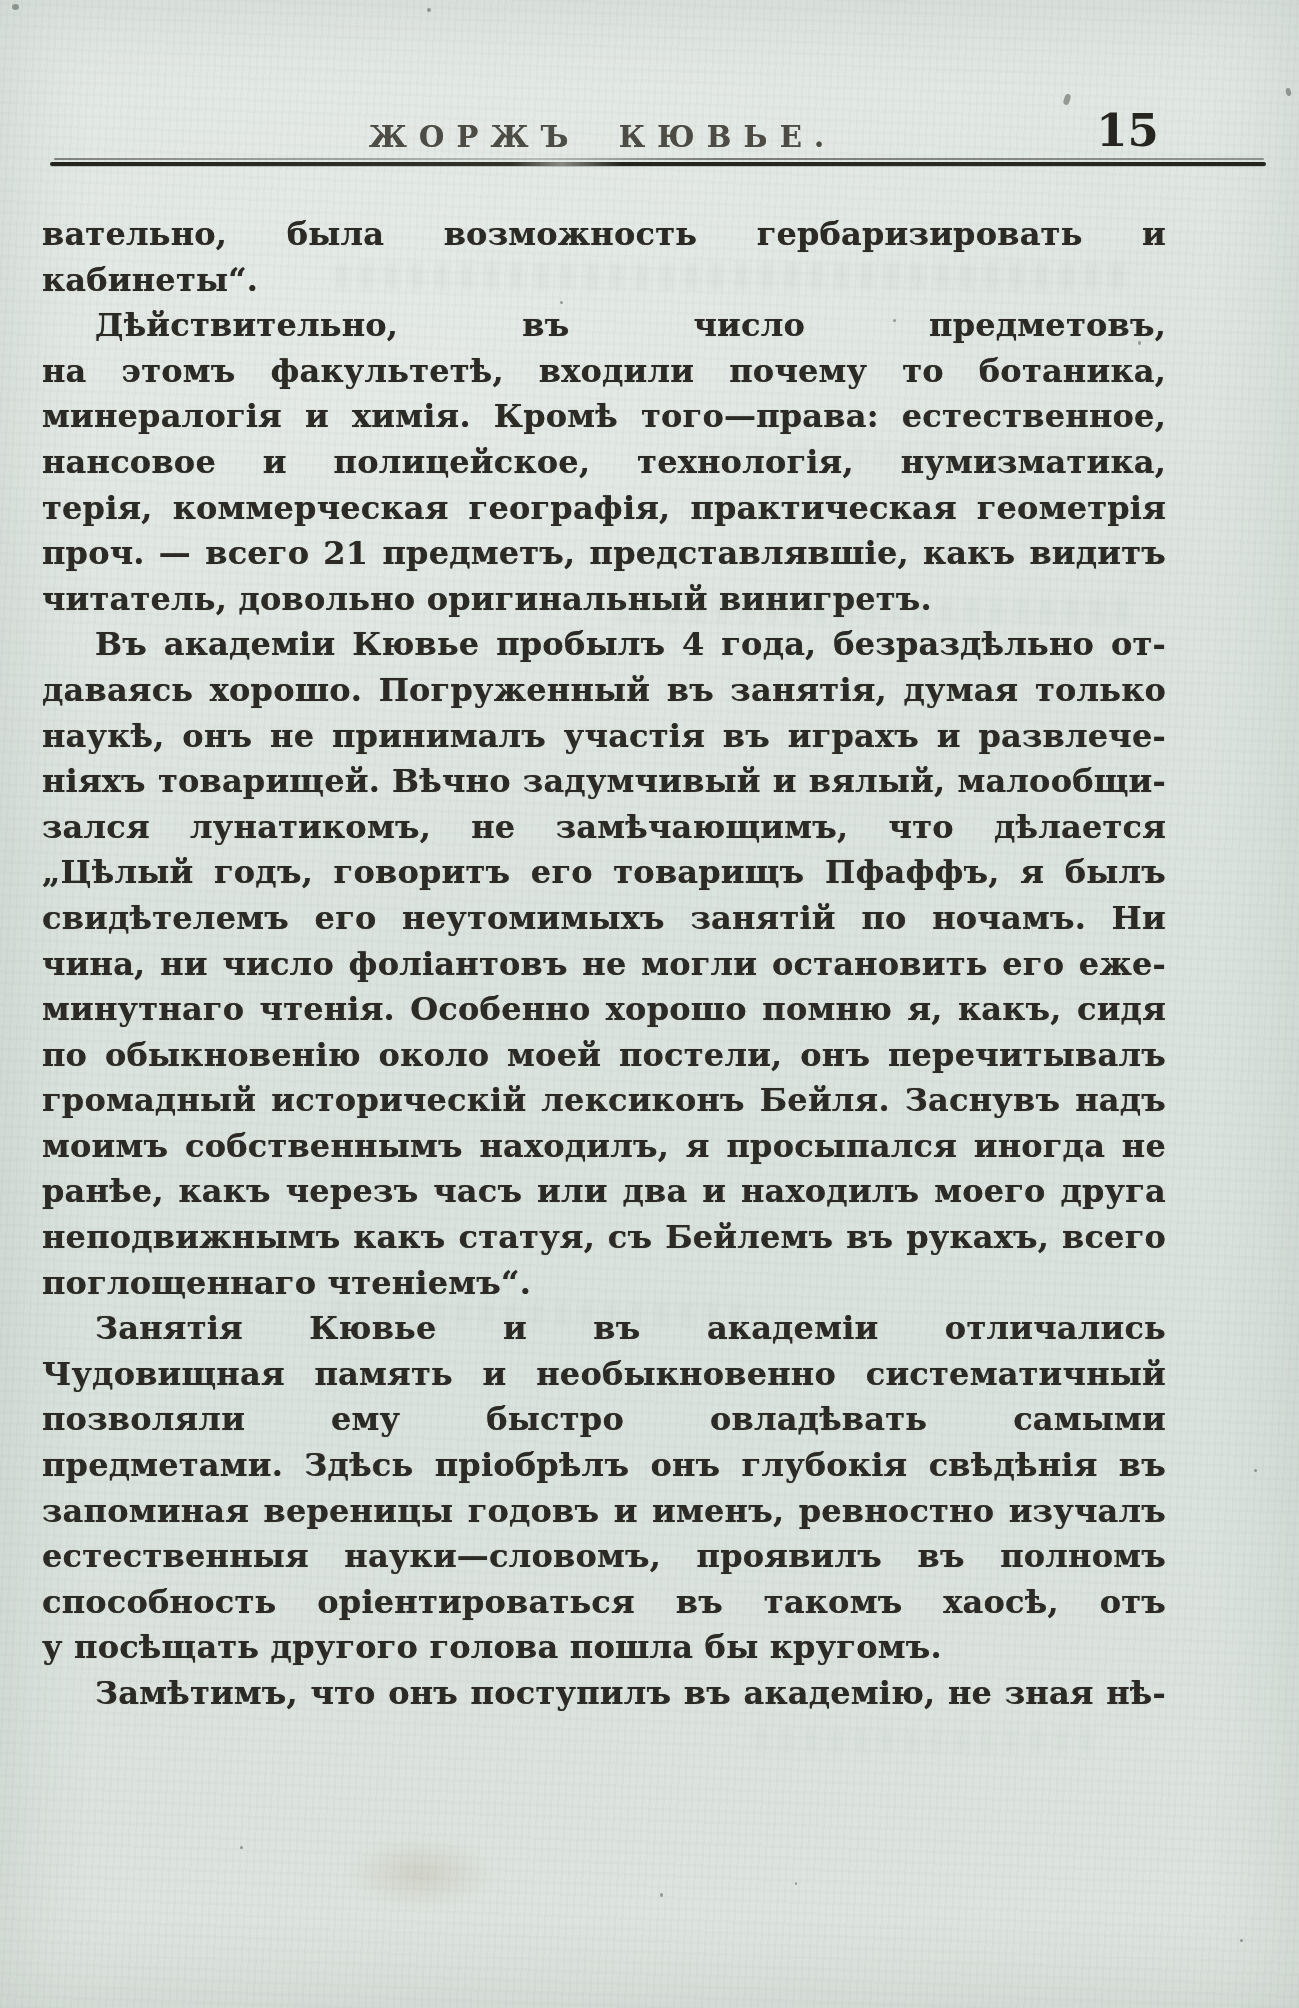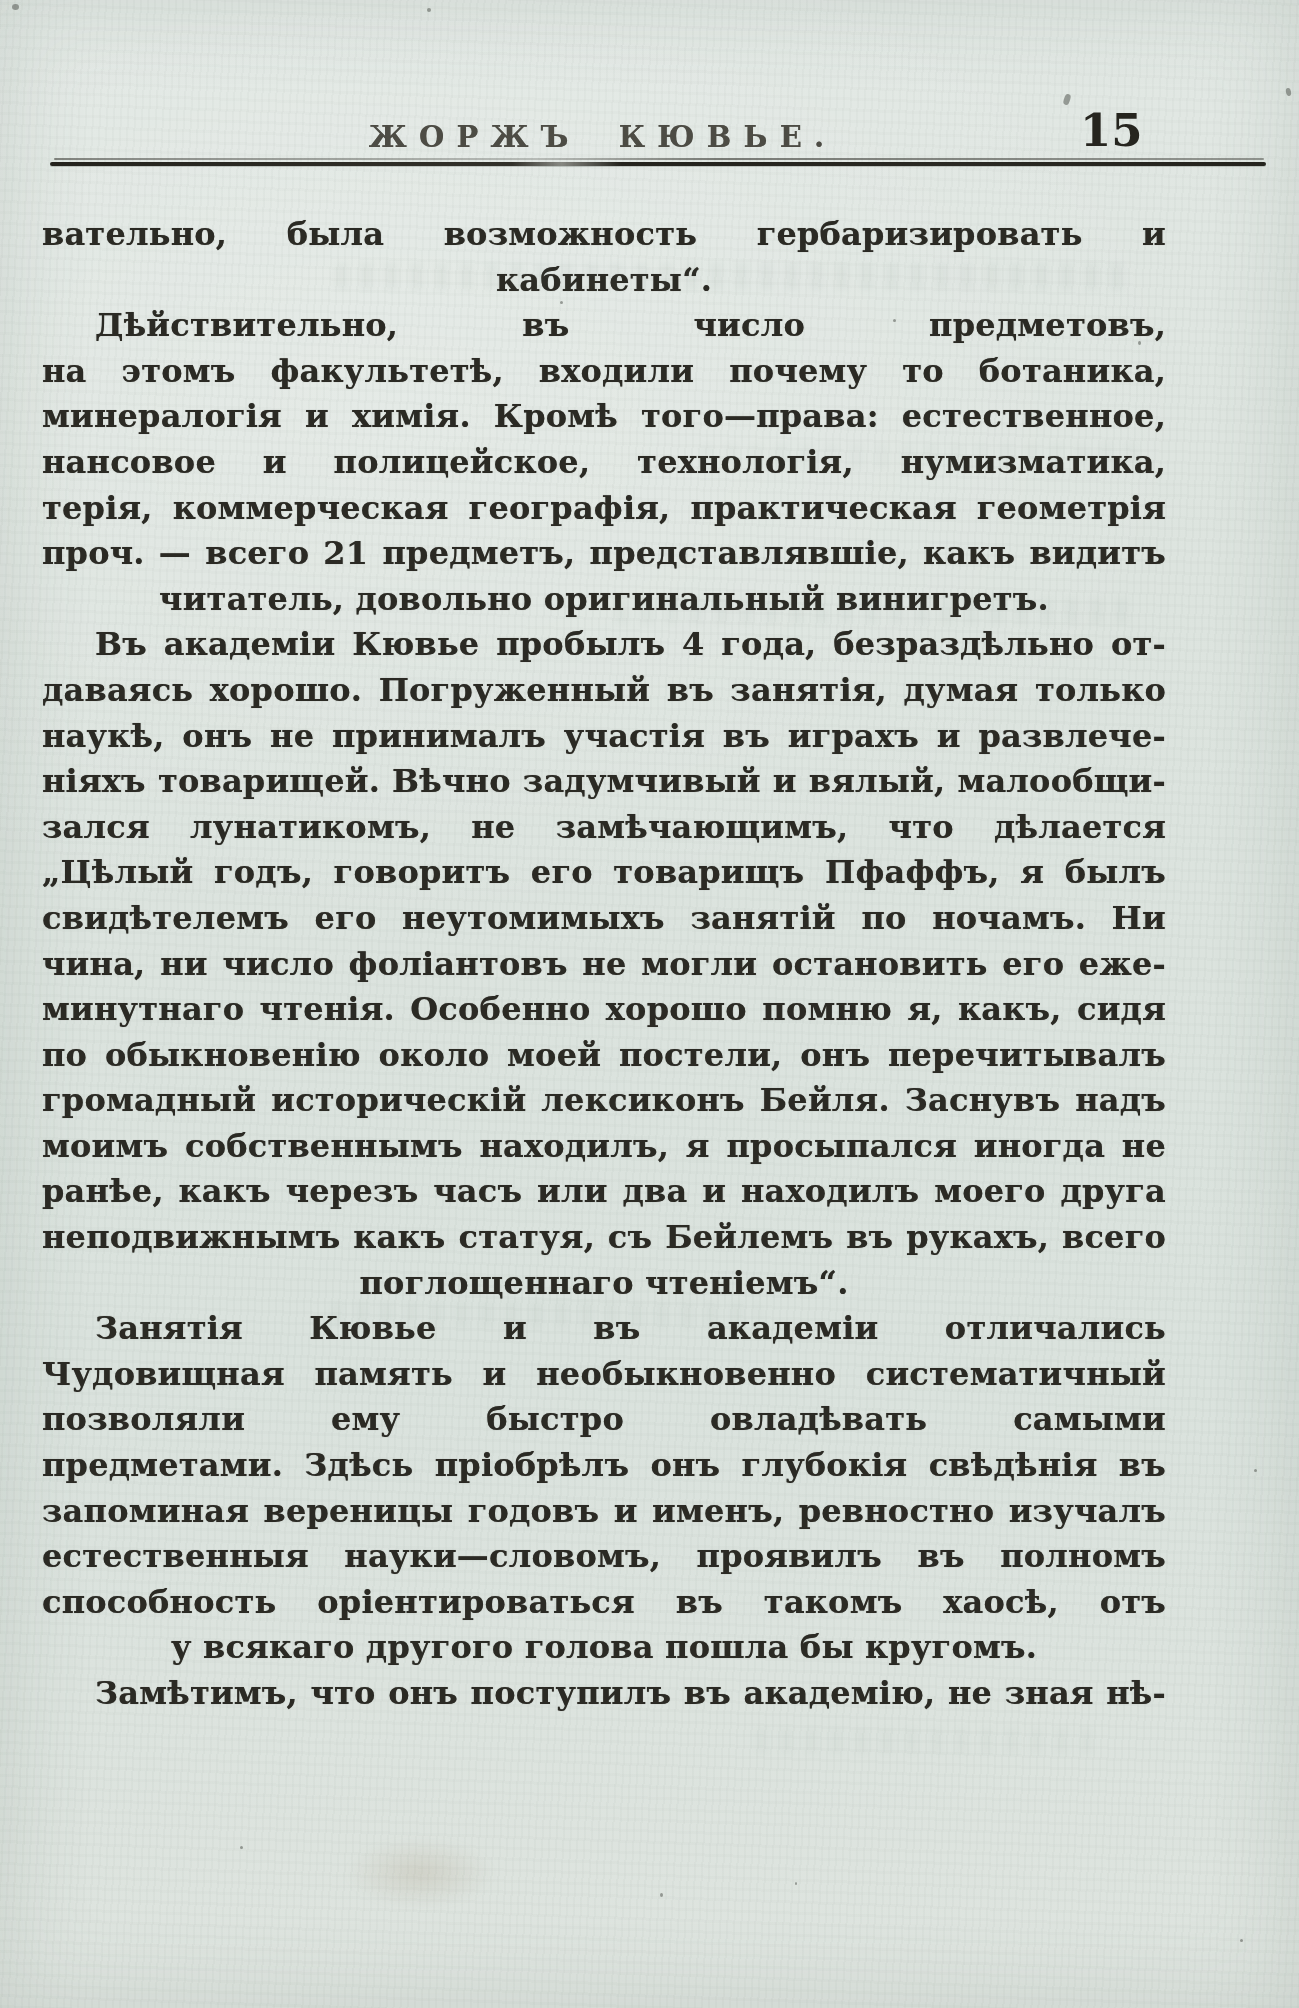--- a/index.html
+++ b/index.html
@@ -37,20 +37,21 @@
     position:absolute; left:0; right:0; top:0;
     text-align:center;
     font-size:29px; font-weight:700;
     letter-spacing:.42em; word-spacing:.55em;
     color:var(--header-ink);
     opacity:.88;
     text-shadow:0 0 .6px rgba(40,40,32,.55);
   }
   .page-number{
     position:absolute; left:1080px; top:104px; width:95px;
+    text-align:center;
     font-size:45px; font-weight:600; color:#26251f;
   }
   .header-rule{position:absolute; left:50px; top:158px; width:1216px; height:10px;}
   .rule-thin{
     position:absolute; top:0; left:4px; right:2px; height:2px;
     background:linear-gradient(90deg, rgba(50,50,44,.55), rgba(50,50,44,.25) 40%, rgba(50,50,44,.6) 55%, rgba(50,50,44,.45));
     border-radius:2px;
   }
   .rule-thick{
     position:absolute; top:4px; left:0; right:0; height:4px;
@@ -63,21 +64,20 @@
   }
   .paragraph{margin:0;}
   .line{
     height:45.6px; line-height:45.6px;
     font-size:32px; font-weight:700;
     letter-spacing:.2px;
     white-space:normal;
     color:var(--ink);
     text-shadow:0 0 .7px rgba(43,42,36,.6);
     overflow:hidden;
-    text-align:center;
   }
   .line.j{ text-align:justify; text-align-last:justify; text-justify:inter-word; }
   .line.indent{ text-indent:53px; }
   
   .ghost{
     position:absolute; pointer-events:none;
     background:repeating-linear-gradient(90deg, rgba(108,128,118,.30) 0 13px, rgba(0,0,0,0) 13px 25px);
     filter:blur(3px); opacity:.18; border-radius:6px;
   }
   .g1{left:335px; top:263px; width:800px; height:27px;}
@@ -152,21 +152,21 @@
         <div class="line">поглощеннаго чтеніемъ“.</div>
       </div>
       <div class="paragraph">
         <div class="line j indent">Занятія Кювье и въ академіи отличались разнообразіемъ.</div>
         <div class="line j">Чудовищная память и необыкновенно систематичный умъ</div>
         <div class="line j">позволяли ему быстро овладѣвать самыми разнообразными</div>
         <div class="line j">предметами. Здѣсь пріобрѣлъ онъ глубокія свѣдѣнія въ го-</div>
         <div class="line j">запоминая вереницы годовъ и именъ, ревностно изучалъ</div>
         <div class="line j">естественныя науки—словомъ, проявилъ въ полномъ блескѣ</div>
         <div class="line j">способность оріентироваться въ такомъ хаосѣ, отъ котораго</div>
-        <div class="line">у всякаго другого голова пошла бы кругомъ.</div>
+        <div class="line">у посѣщать другого голова пошла бы кругомъ.</div>
       </div>
       <div class="paragraph">
         <div class="line j indent">Замѣтимъ, что онъ поступилъ въ академію, не зная нѣ-</div>
       </div>
     </main>
 
   <div class="ghost g1"></div>
   <div class="ghost g2"></div>
   <div class="ghost g3"></div>
   <div class="ghost g4"></div>

